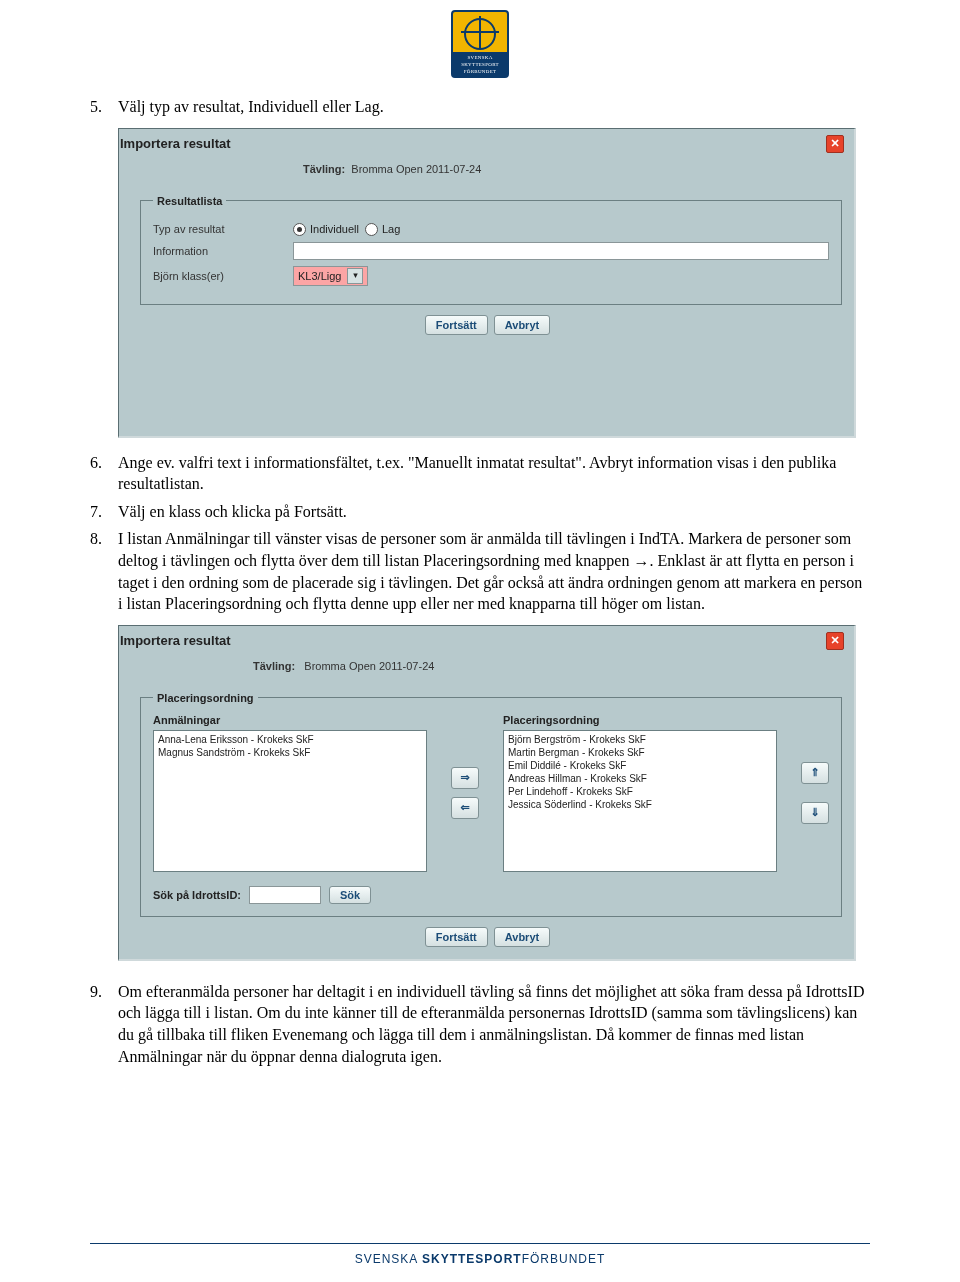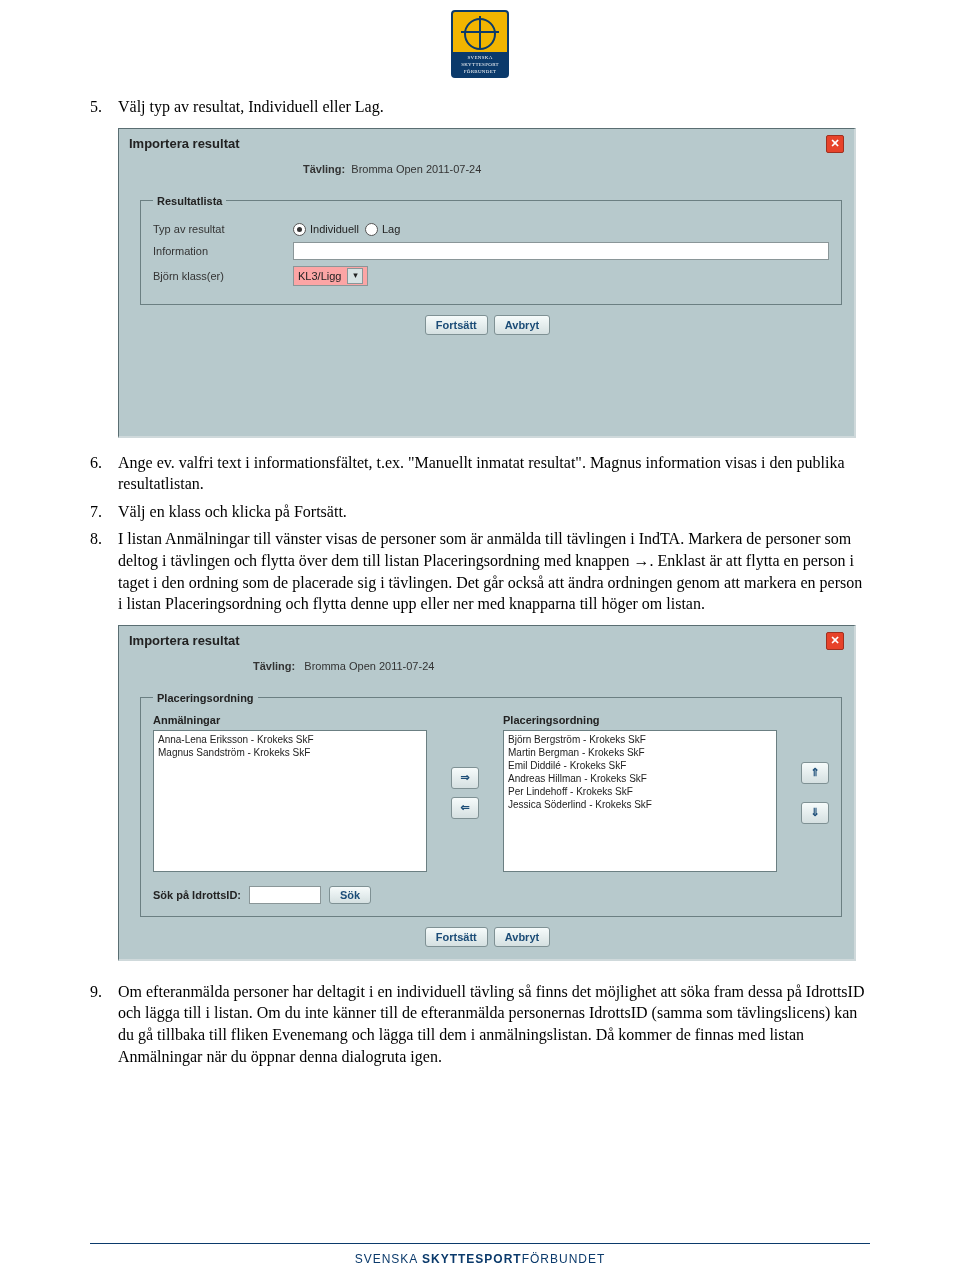--- a/index.html
+++ b/index.html
@@ -78,21 +78,21 @@
     border-right: 2px solid #cfd9db;
     border-bottom: 2px solid #cfd9db;
     box-sizing: border-box;
     font-family: Arial, Helvetica, sans-serif;
     color: #222;
   }
   .dlg-titlebar {
     display: flex;
     align-items: center;
     justify-content: space-between;
-    padding: 6px 10px 4px 10px;
+    padding: 6px 10px 4px 1px;
     font-size: 13px;
     font-weight: bold;
     color: #222;
   }
   .dlg-close {
     width: 16px; height: 16px;
     background: #e7432a;
     border: 1px solid #a03020;
     border-radius: 2px;
     color: #fff;
@@ -302,21 +302,21 @@
       <div class="btn-row">
         <div class="btn">Fortsätt</div>
         <div class="btn">Avbryt</div>
       </div>
     </div>
   </div>
 
   <ol class="steps">
     <li>
       <span class="num">6.</span>
-      <span class="txt">Ange ev. valfri text i informationsfältet, t.ex. "Manuellt inmatat resultat". Magnus information visas i den publika resultatlistan.</span>
+      <span class="txt">Ange ev. valfri text i informationsfältet, t.ex. "Manuellt inmatat resultat". Avbryt information visas i den publika resultatlistan.</span>
     </li>
     <li>
       <span class="num">7.</span>
       <span class="txt">Välj en klass och klicka på Fortsätt.</span>
     </li>
     <li>
       <span class="num">8.</span>
       <span class="txt">I listan Anmälningar till vänster visas de personer som är anmälda till tävlingen i IndTA. Markera de personer som deltog i tävlingen och flytta över dem till listan Placeringsordning med knappen →. Enklast är att flytta en person i taget i den ordning som de placerade sig i tävlingen. Det går också att ändra ordningen genom att markera en person i listan Placeringsordning och flytta denne upp eller ner med knapparna till höger om listan.</span>
     </li>
   </ol>

